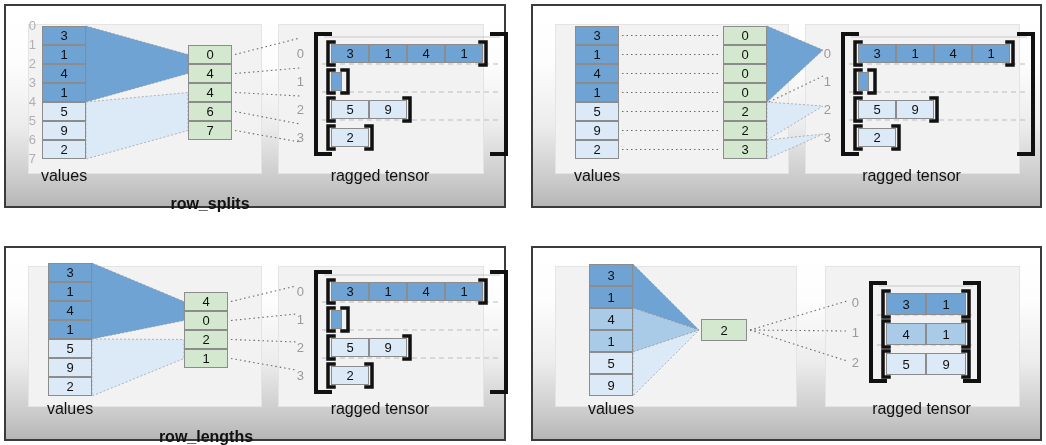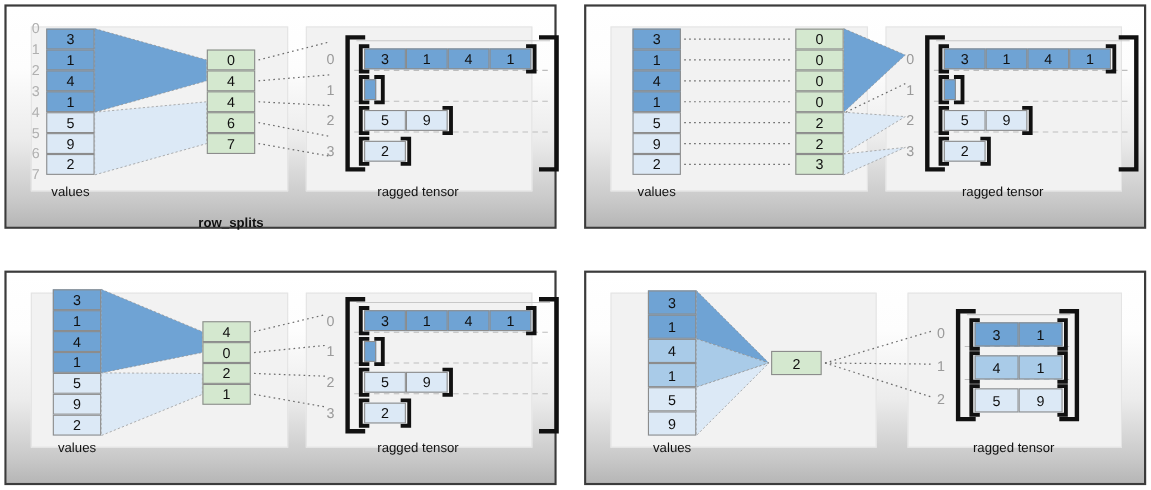--- a/index.html
+++ b/index.html
@@ -62,21 +62,21 @@
     position: absolute;
     color: #9a9a9a;
     font-size: 13px;
     line-height: 1;
     text-align: right;
     user-select: none;
   }
 
   .caption {
     position: absolute;
-    font-size: 12px;
+    font-size: 16px;
     color: #111;
     text-align: center;
     line-height: 1.05;
     user-select: none;
   }
   .caption.bold { font-weight: bold; margin-top: 28px; }
 
   
   svg.overlay {
     position: absolute;
@@ -252,20 +252,21 @@
         <div class="cell c-light" style="left: 42px; top: 110px; width: 44px; height: 19px;">9</div>
         <div class="cell c-light" style="left: 42px; top: 129px; width: 44px; height: 19px;">2</div>
       </div>
       <div class="caption" style="left: 20px; top: 153px; width: 88px;">values</div>
       <div class="cells">
         <div class="cell c-green" style="left: 178px; top: 44px; width: 44px; height: 19px;">4</div>
         <div class="cell c-green" style="left: 178px; top: 63px; width: 44px; height: 19px;">0</div>
         <div class="cell c-green" style="left: 178px; top: 82px; width: 44px; height: 19px;">2</div>
         <div class="cell c-green" style="left: 178px; top: 101px; width: 44px; height: 19px;">1</div>
       </div>
+      <div class="caption bold" style="left: 126px; top: 153px; width: 148px;">row_lengths</div>
       <div class="rowidx" style="left: 280px; top: 37px; width: 18px;">0</div>
       <div class="cell c-dark" style="left: 325px; top: 34px; width: 38px; height: 19px;">3</div>
       <div class="cell c-dark" style="left: 363px; top: 34px; width: 38px; height: 19px;">1</div>
       <div class="cell c-dark" style="left: 401px; top: 34px; width: 38px; height: 19px;">4</div>
       <div class="cell c-dark" style="left: 439px; top: 34px; width: 38px; height: 19px;">1</div>
       <div class="rowidx" style="left: 280px; top: 65px; width: 18px;">1</div>
       <div class="cell c-dark" style="left: 325px; top: 62px; width: 11px; height: 19px;"></div>
       <div class="rowidx" style="left: 280px; top: 93px; width: 18px;">2</div>
       <div class="cell c-light" style="left: 325px; top: 90px; width: 38px; height: 19px;">5</div>
       <div class="cell c-light" style="left: 363px; top: 90px; width: 38px; height: 19px;">9</div>

